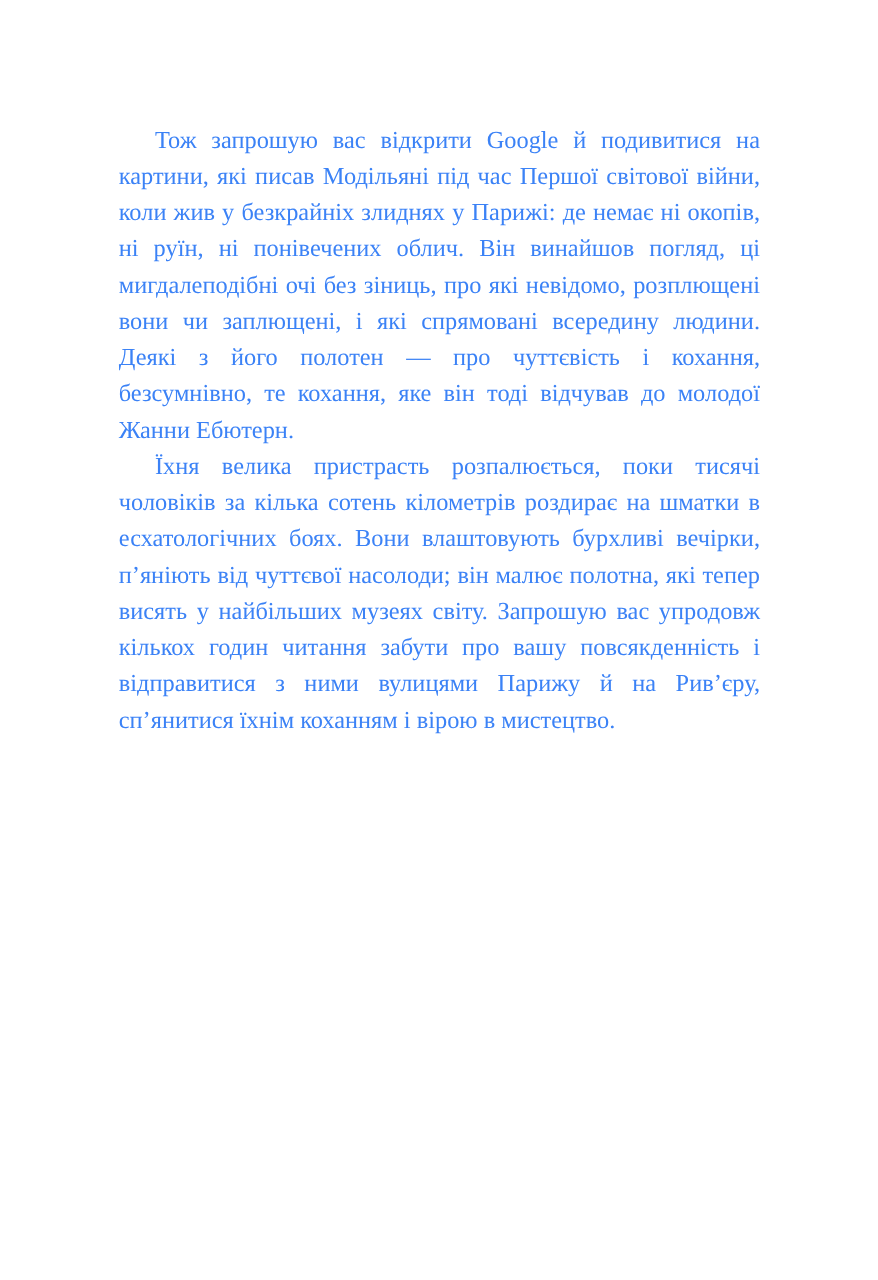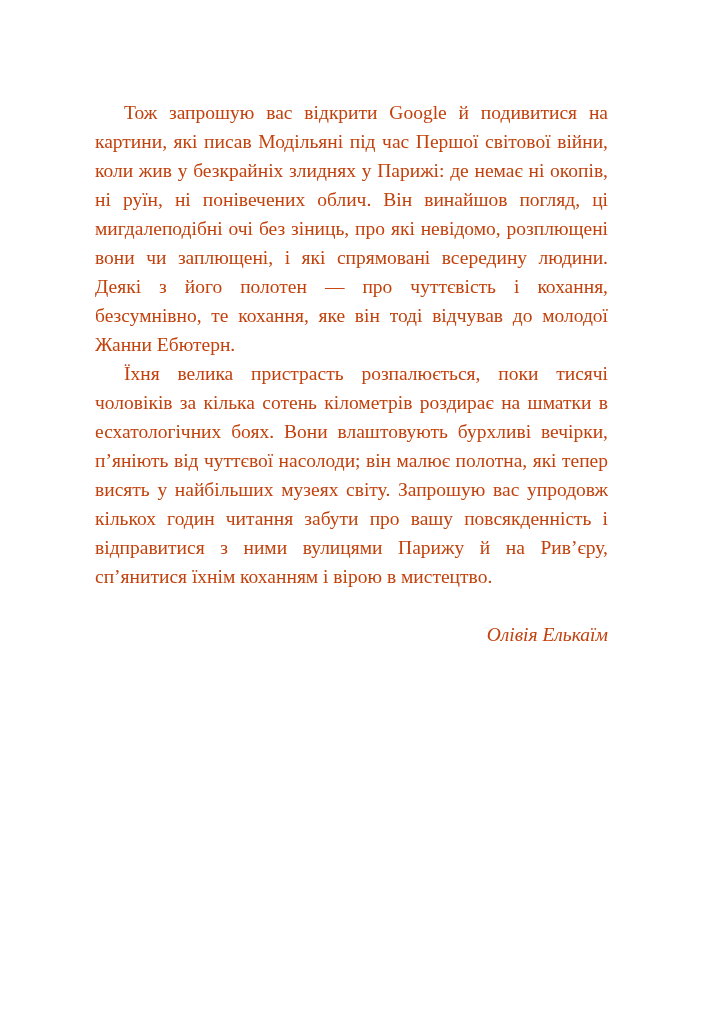--- a/index.html
+++ b/index.html
@@ -15,21 +15,21 @@
     overflow: hidden;
   }
   .text-block {
     position: absolute;
     top: 98px;
     left: 95px;
     width: 513px;
     font-family: "Liberation Serif", "DejaVu Serif", serif;
     font-size: 19.5px;
     line-height: 29px;
-    color: #c2410c;
+    color: #3b82f6;
   }
   .text-block p {
     margin: 0;
     text-align: justify;
     text-indent: 29px;
     hyphens: auto;
     -webkit-hyphens: auto;
   }
   .signature {
     margin-top: 29px !important;
@@ -38,15 +38,14 @@
     font-style: italic;
   }
 </style>
 </head>
 <body>
 
 <div class="book-page">
   <div class="text-block">
     <p>Тож запрошую вас відкрити Google й подивитися на картини, які писав Модільяні під час Першої світової війни, коли жив у безкрайніх злиднях у Парижі: де немає ні окопів, ні руїн, ні понівечених облич. Він винайшов погляд, ці мигдалеподібні очі без зіниць, про які невідомо, розплющені вони чи заплющені, і які спрямовані всередину людини. Деякі з його полотен — про чуттєвість і кохання, безсумнівно, те кохання, яке він тоді відчував до молодої Жанни Ебютерн.</p>
     <p>Їхня велика пристрасть розпалюється, поки тисячі чоловіків за кілька сотень кілометрів роздирає на шматки в есхатологічних боях. Вони влаштовують бурхливі вечірки, п’яніють від чуттєвої насолоди; він малює полотна, які тепер висять у найбільших музеях світу. Запрошую вас упродовж кількох годин читання забути про вашу повсякденність і відправитися з ними вулицями Парижу й на Рив’єру, сп’янитися їхнім коханням і вірою в мистецтво.</p>
-    <p class="signature">Олівія Елькаїм</p>
   </div>
 </div>
 
 </body></html>

